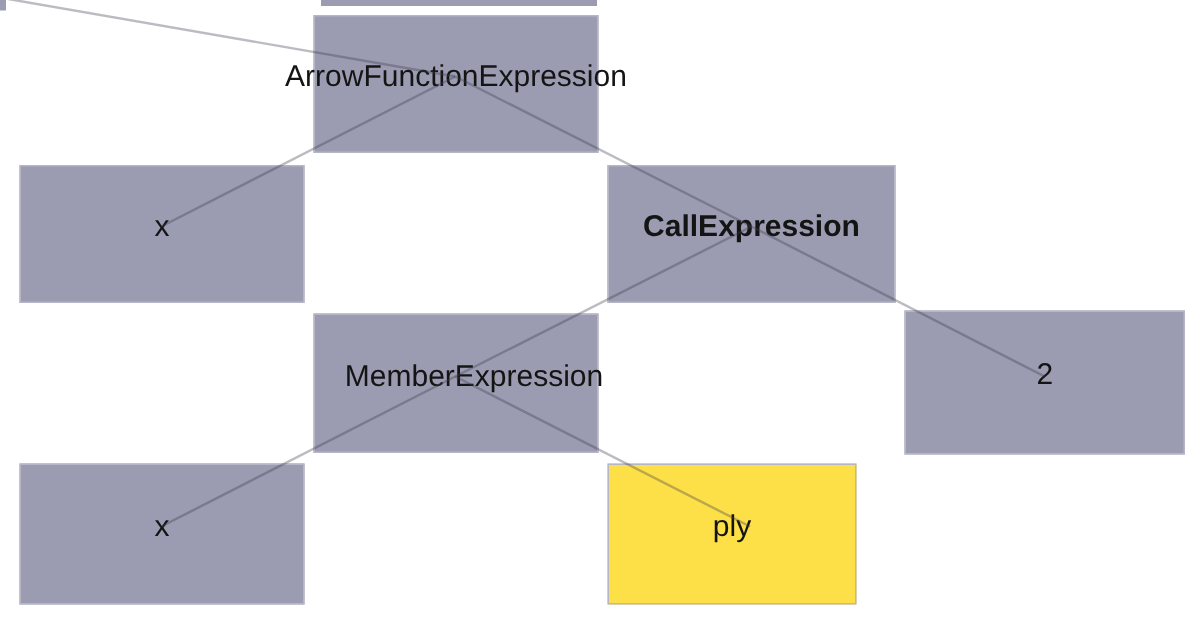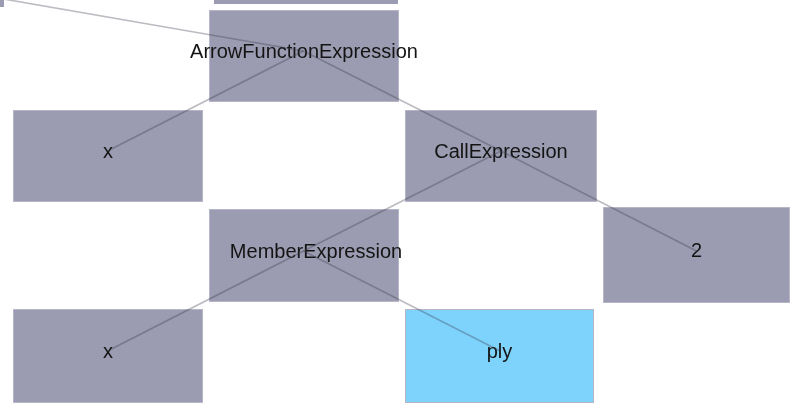--- a/index.html
+++ b/index.html
@@ -52,33 +52,33 @@
 <div class="stage">
   <div id="nodes-layer">
       <div class="node fragment" style="left: 0px; top: 0px; width: 4px; height: 7px; background: rgb(155, 155, 177);"></div>
       <div class="node fragment" style="left: 214px; top: 0px; width: 184px; height: 4px; background: rgb(155, 155, 177);"></div>
       <div class="node" style="left: 209px; top: 10px; width: 190px; height: 92px; background: rgb(155, 155, 177);">
         <span class="label" style="color: rgb(20, 20, 20);">ArrowFunctionExpression</span>
       </div>
       <div class="node" style="left: 13px; top: 110px; width: 190px; height: 92px; background: rgb(155, 155, 177);">
         <span class="label" style="color: rgb(20, 20, 20);">x</span>
       </div>
-      <div class="node" style="left: 405px; top: 110px; width: 192px; height: 92px; background: rgb(155, 155, 177);">
+      <div class="node" style="left: 405px; top: 110px; width: 192px; height: 92px; background: rgb(155, 155, 177); font-weight: bold;">
         <span class="label" style="color: rgb(20, 20, 20);">CallExpression</span>
       </div>
       <div class="node" style="left: 209px; top: 209px; width: 190px; height: 93px; background: rgb(155, 155, 177); padding-left: 24px;">
         <span class="label" style="color: rgb(20, 20, 20);">MemberExpression</span>
       </div>
       <div class="node" style="left: 603px; top: 207px; width: 187px; height: 96px; background: rgb(155, 155, 177);">
         <span class="label" style="color: rgb(20, 20, 20);">2</span>
       </div>
       <div class="node" style="left: 13px; top: 309px; width: 190px; height: 94px; background: rgb(155, 155, 177);">
         <span class="label" style="color: rgb(20, 20, 20);">x</span>
       </div>
-      <div class="node" style="left: 405px; top: 309px; width: 189px; height: 94px; background: #7dd3fc;">
+      <div class="node" style="left: 405px; top: 309px; width: 166px; height: 94px; background: #fde047;">
         <span class="label" style="color: rgb(20, 20, 20);">ply</span>
       </div>
     </div>
   <svg class="edges" id="edges-layer" viewBox="0 0 795 419" xmlns="http://www.w3.org/2000/svg">
       <line x1="-60" y1="-12" x2="303.5" y2="51" stroke="rgba(60,60,78,0.35)" stroke-width="1.6"></line>
       <line x1="303.5" y1="51" x2="107.5" y2="151" stroke="rgba(60,60,78,0.35)" stroke-width="1.6"></line>
       <line x1="303.5" y1="51" x2="501" y2="151" stroke="rgba(60,60,78,0.35)" stroke-width="1.6"></line>
       <line x1="501" y1="151" x2="303.5" y2="251" stroke="rgba(60,60,78,0.35)" stroke-width="1.6"></line>
       <line x1="501" y1="151" x2="696.5" y2="251" stroke="rgba(60,60,78,0.35)" stroke-width="1.6"></line>
       <line x1="303.5" y1="251" x2="107.5" y2="351" stroke="rgba(60,60,78,0.35)" stroke-width="1.6"></line>

